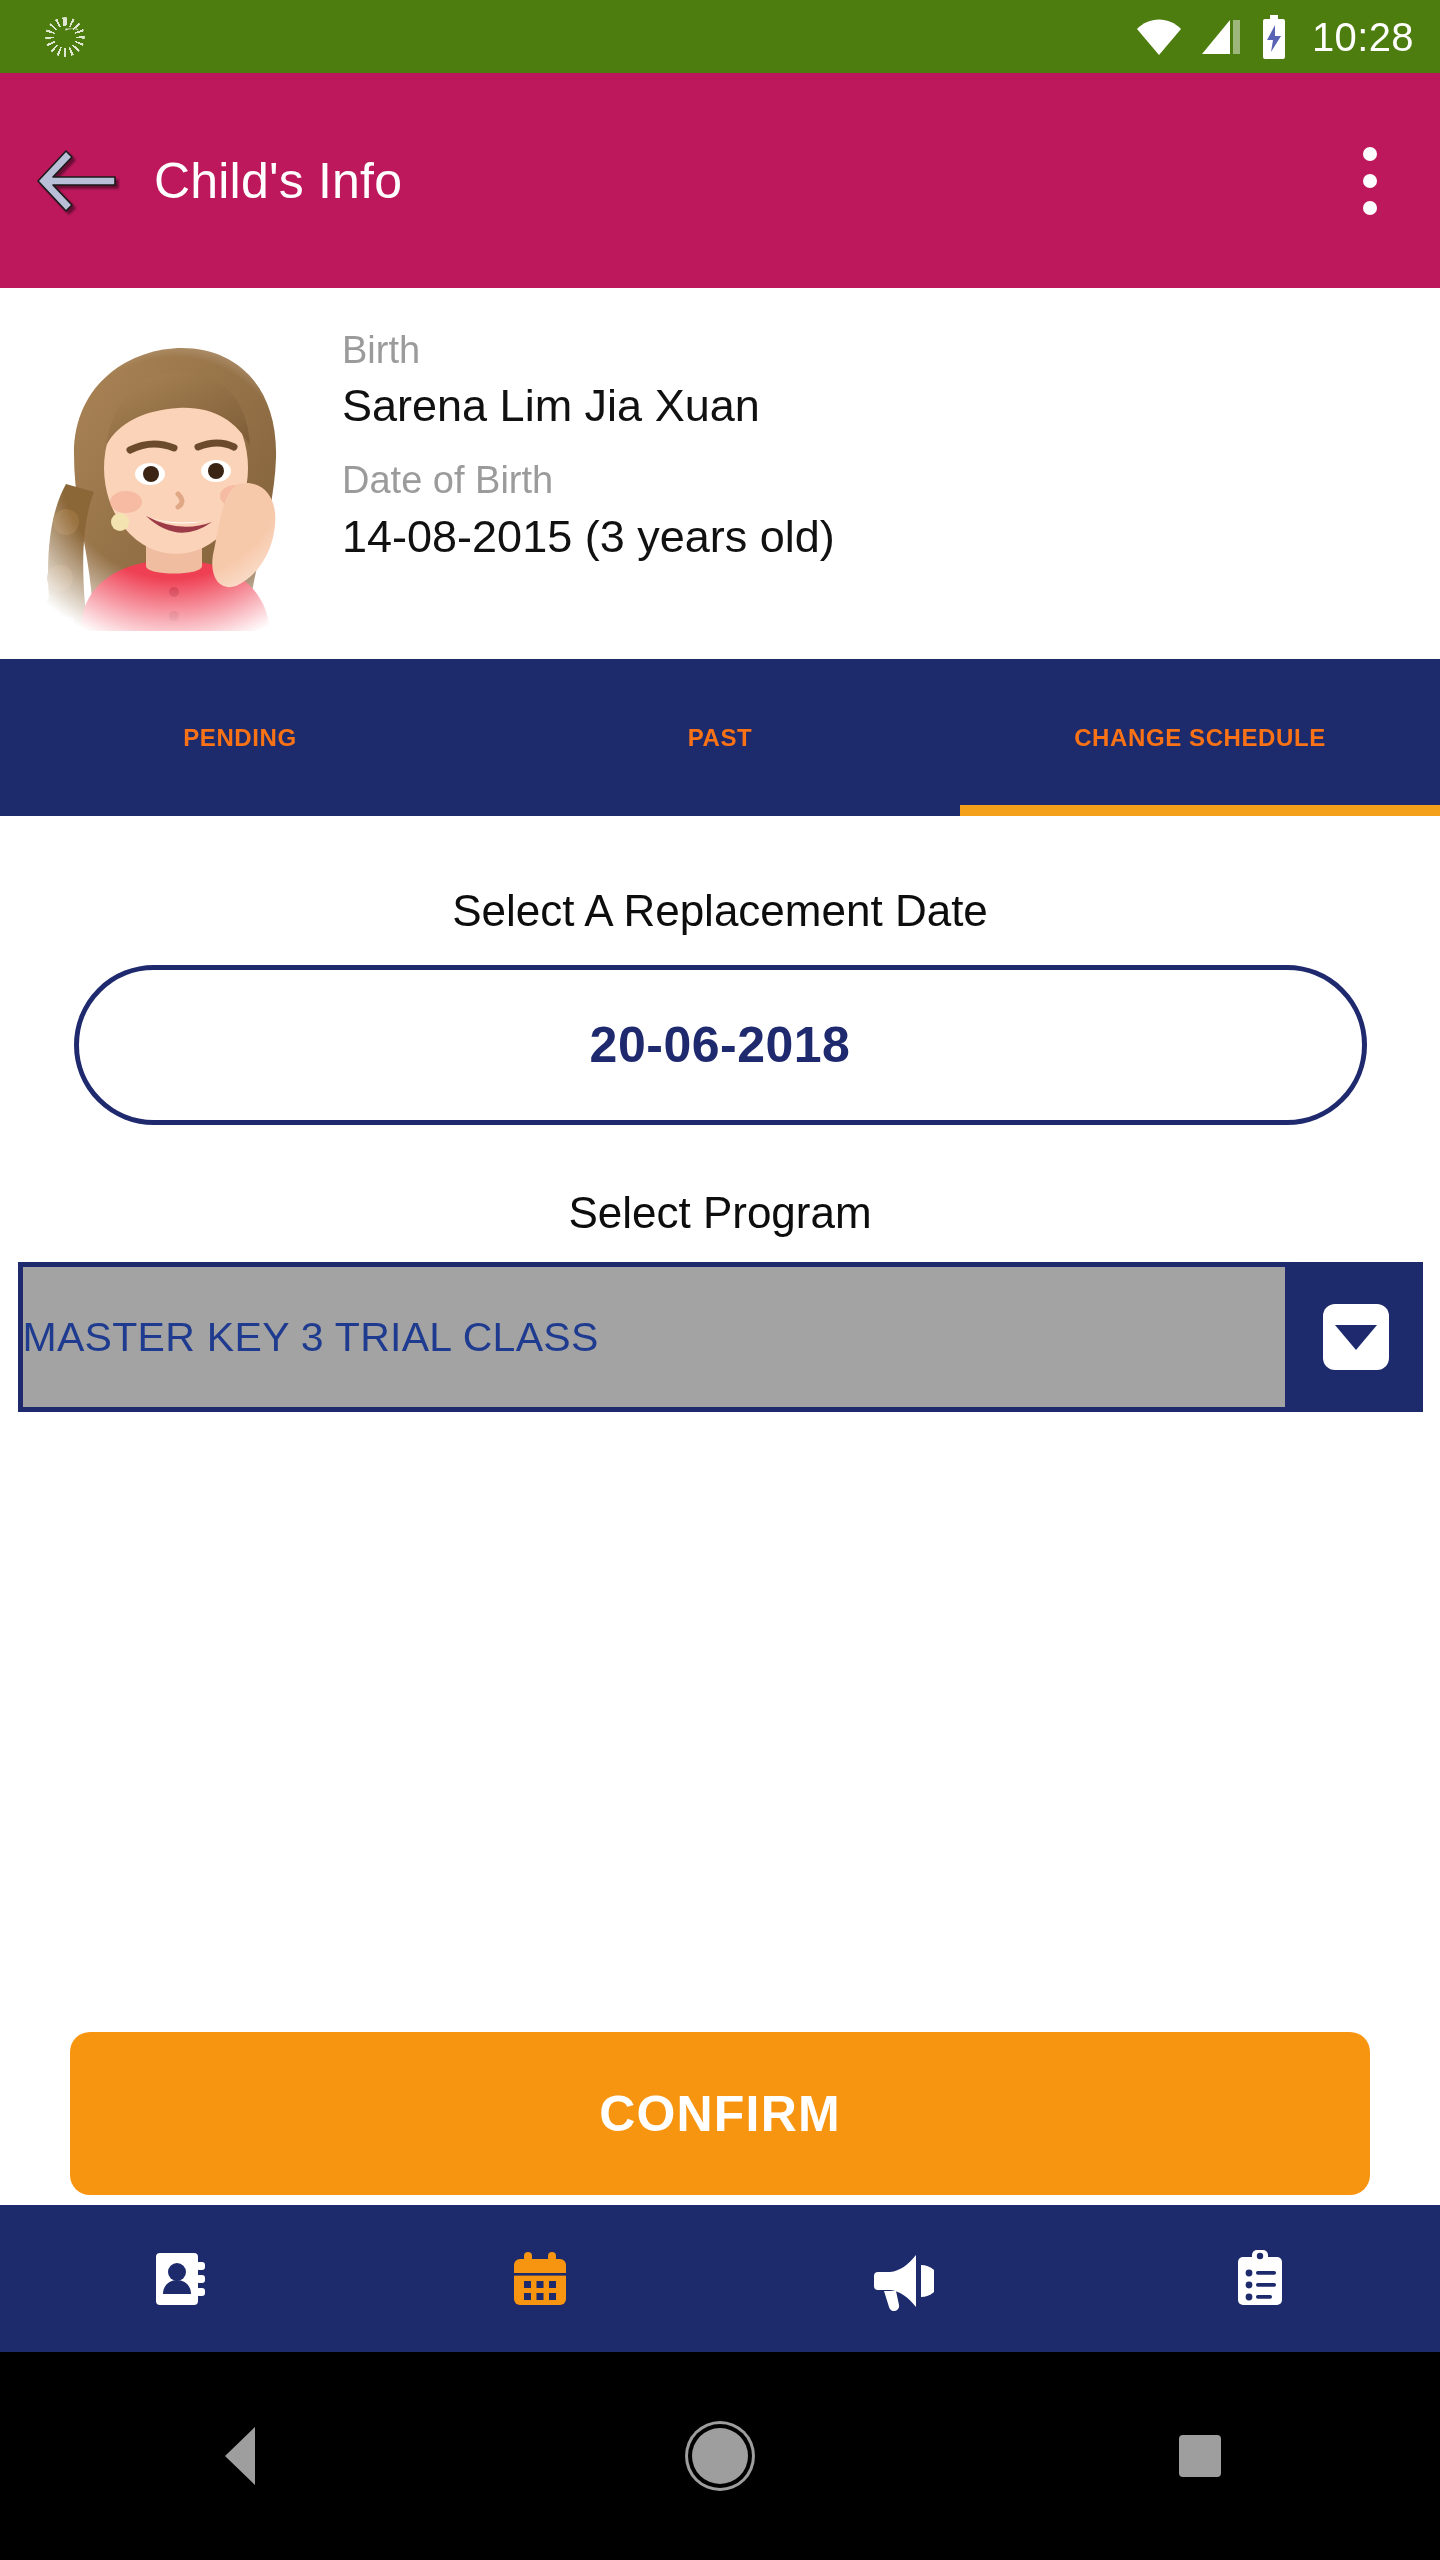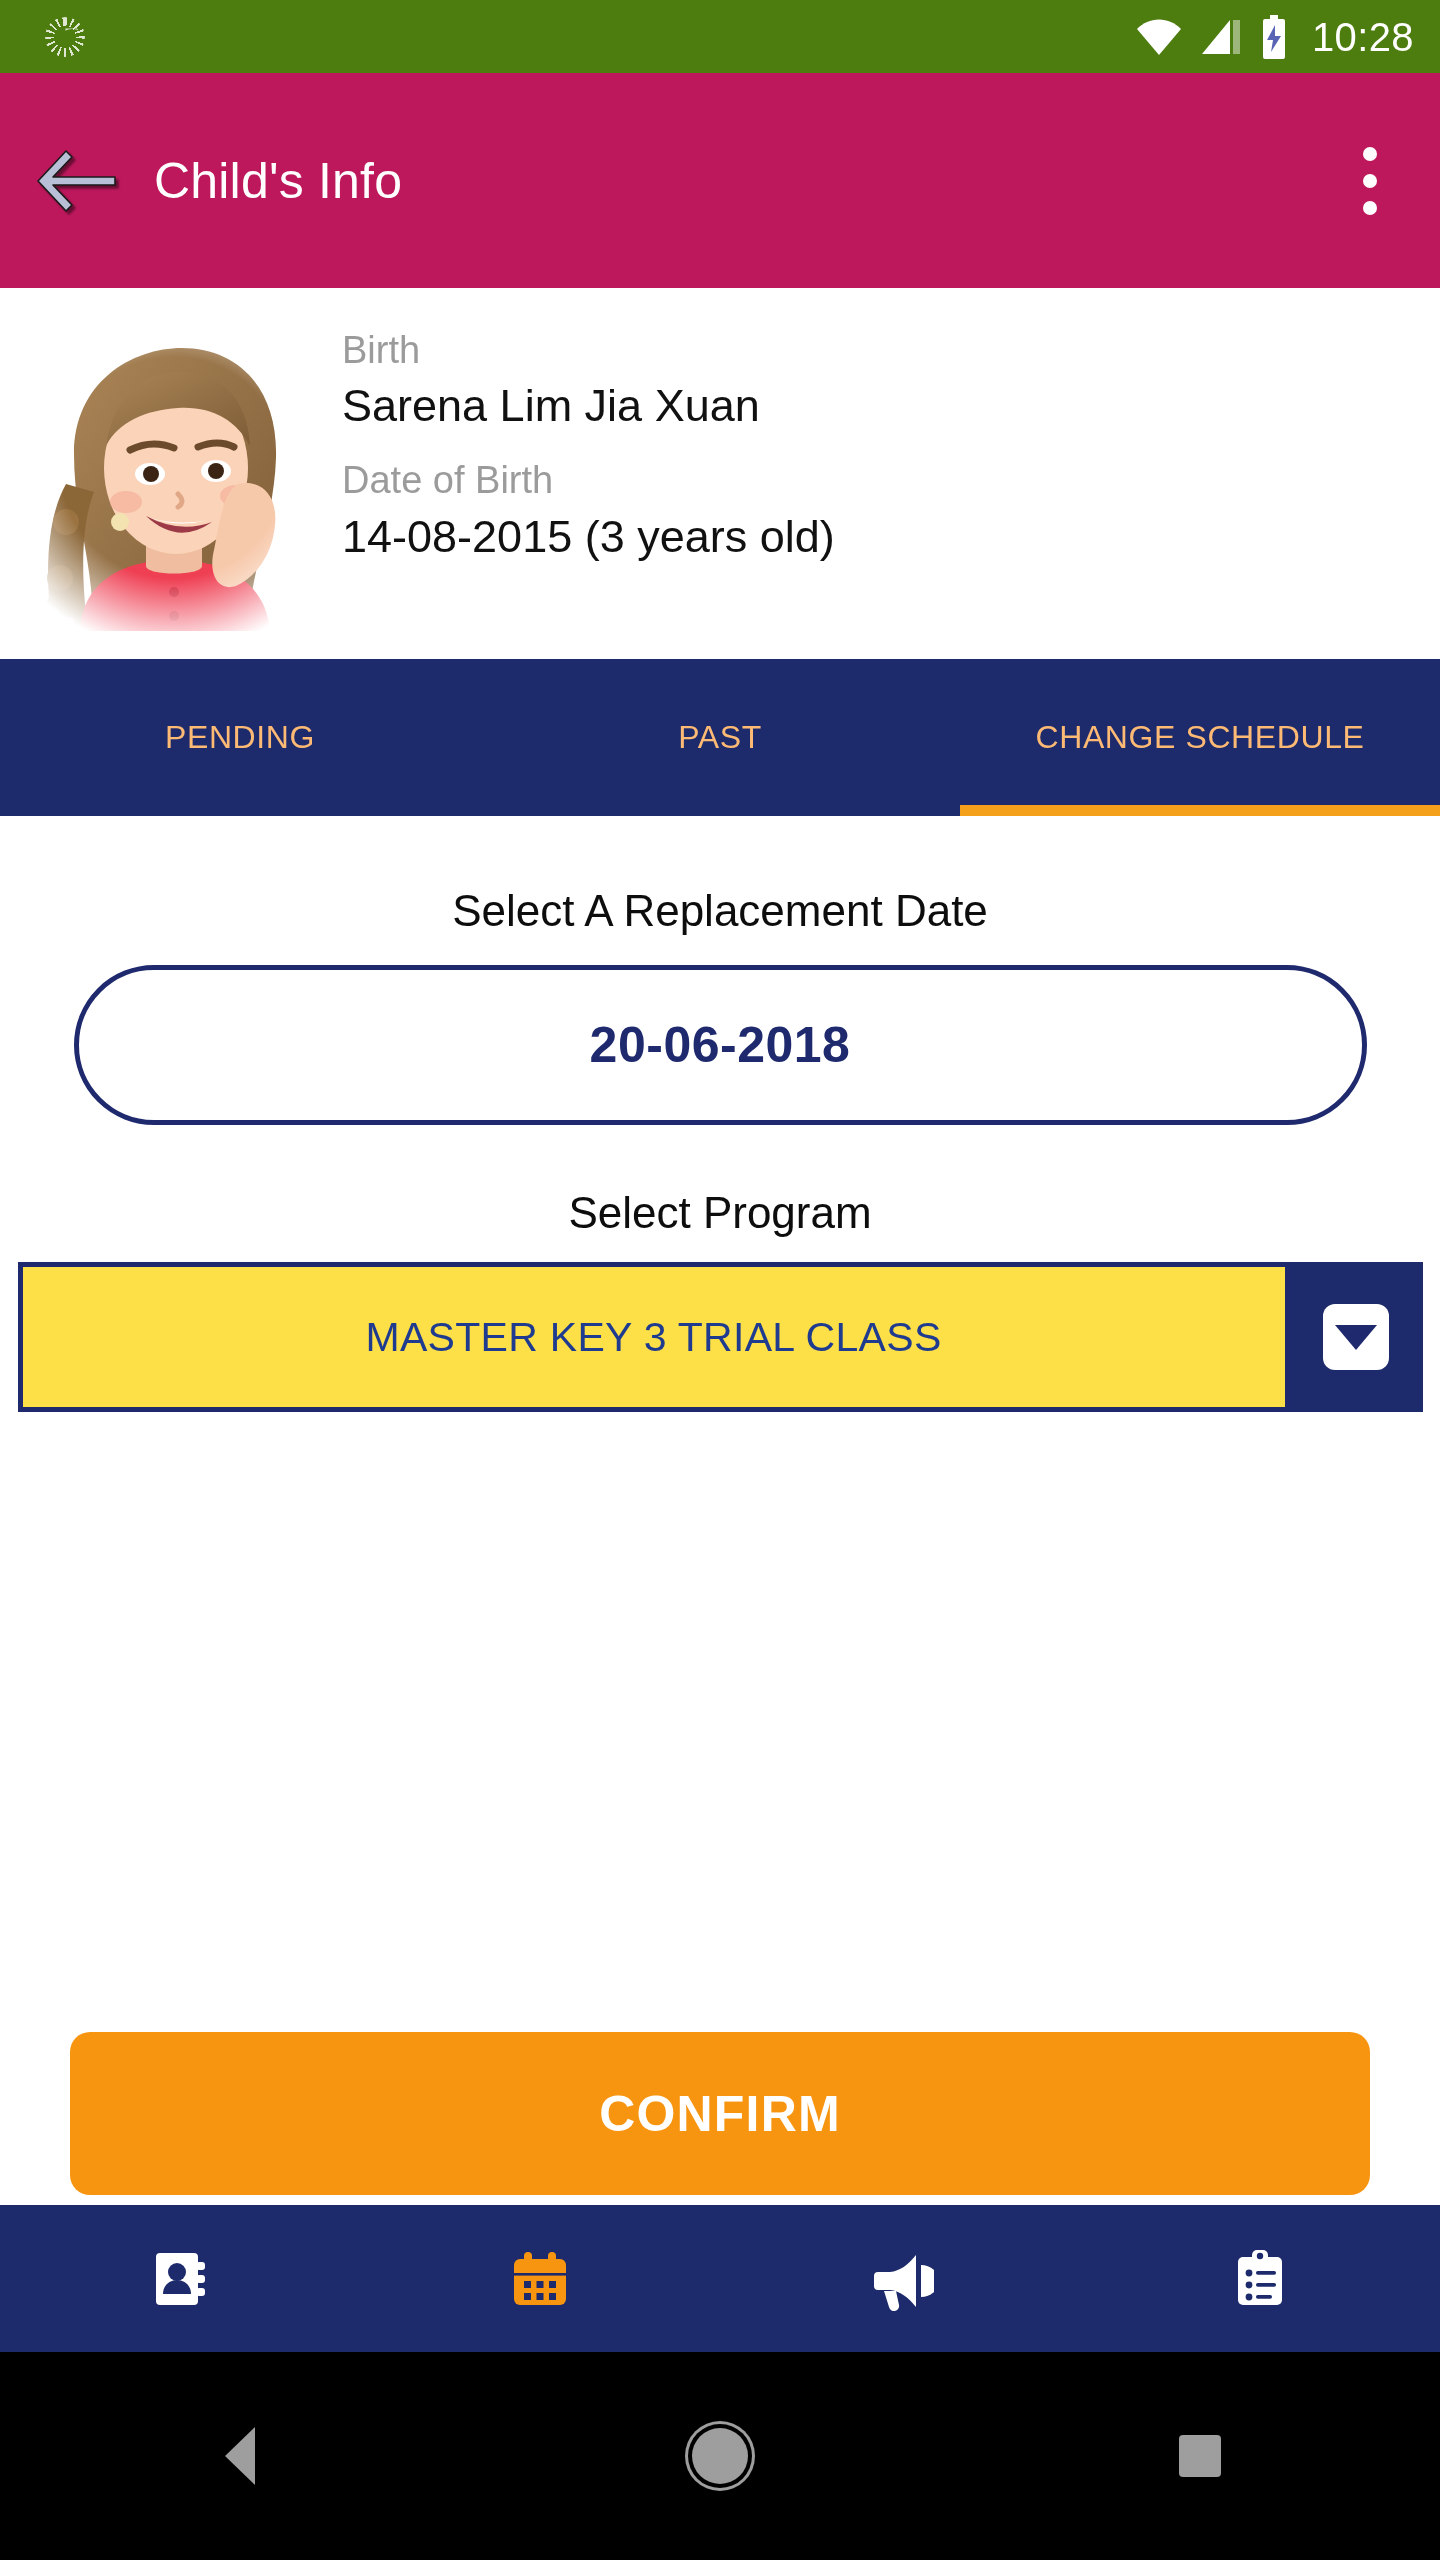--- a/index.html
+++ b/index.html
@@ -70,21 +70,21 @@
   
   .tabbar{
     position:absolute; top:659px; left:0; width:1440px; height:157px;
     background:#1d2a6c; display:flex; align-items:center;
   }
   .tab{
     flex:1 1 0; height:157px; display:flex; align-items:center; justify-content:center;
     text-align:center; padding:0 10px;
   }
   .tab span{
-    color:#fdba74; font-size:32px; font-weight:400; letter-spacing:.6px; line-height:1.08;
+    color:#f97316; font-size:24px; font-weight:700; letter-spacing:.6px; line-height:1.08;
   }
   .tab-indicator{
     position:absolute; left:960px; bottom:0; width:480px; height:11px; background:#f5a01b;
   }
   .tab-shadow{
     position:absolute; top:816px; left:0; width:1440px; height:12px;
     background:linear-gradient(to bottom, rgba(0,0,0,.20), rgba(0,0,0,0));
   }
 
   
@@ -104,22 +104,22 @@
     color:#1f2a6e; font-size:50px; font-weight:700; letter-spacing:.5px;
   }
 
   .program-heading{ margin-top:66px; }
 
   .select-row{
     margin:27px auto 0; width:1405px; height:150px; position:relative;
     display:flex; align-items:stretch;
   }
   .select-box{
-    flex:1 1 auto; border:5px solid #1f2a6e; background:#fde047;
-    display:flex; align-items:center; justify-content:center;
+    flex:1 1 auto; border:5px solid #1f2a6e; background:#a3a3a3;
+    display:flex; align-items:center; justify-content:flex-start;
   }
   .select-box span{
     color:#1f3b8f; font-size:41px; font-weight:400; letter-spacing:.3px;
   }
   .select-arrow-btn{
     width:133px; background:#1d2a6c; display:flex; align-items:center; justify-content:center;
     flex:0 0 auto;
   }
   .arrow-chip{
     width:66px; height:66px; border-radius:12px; background:#ffffff;

